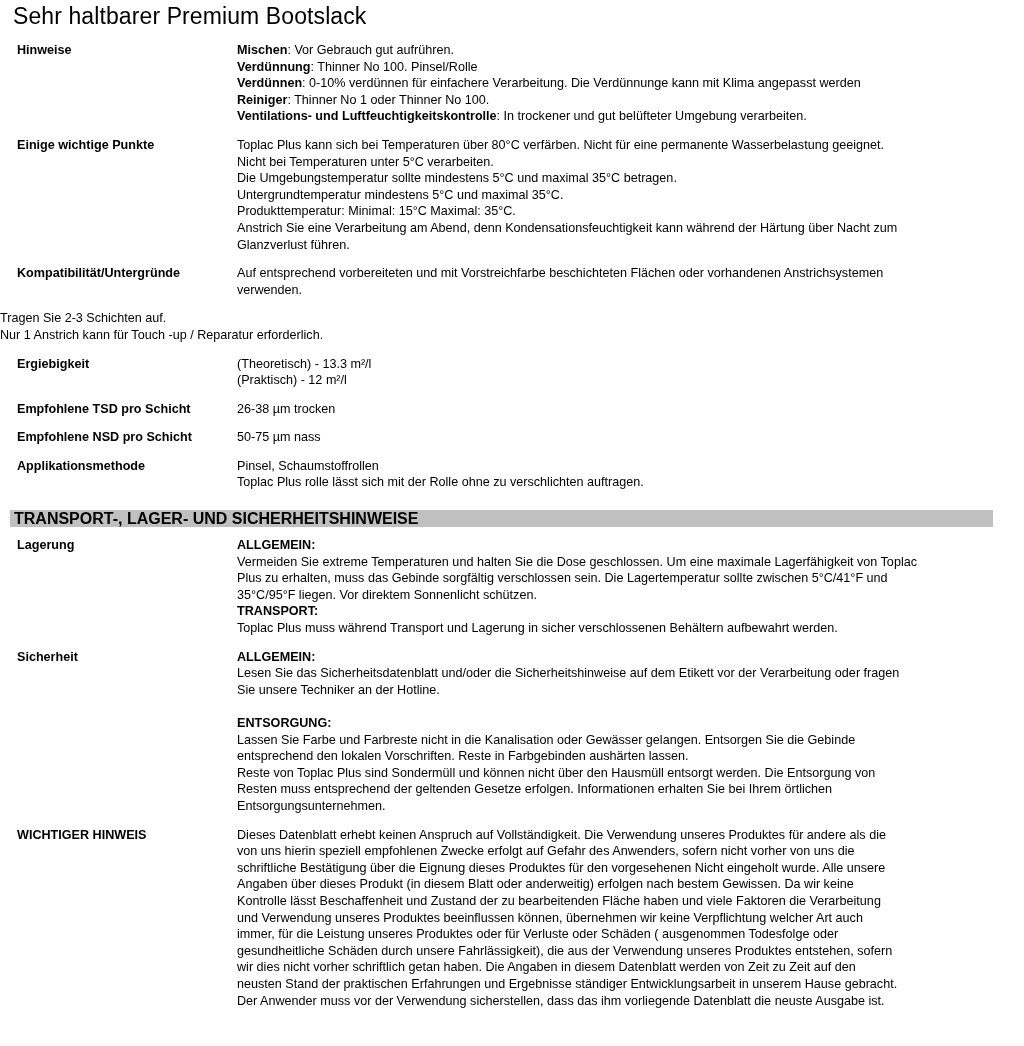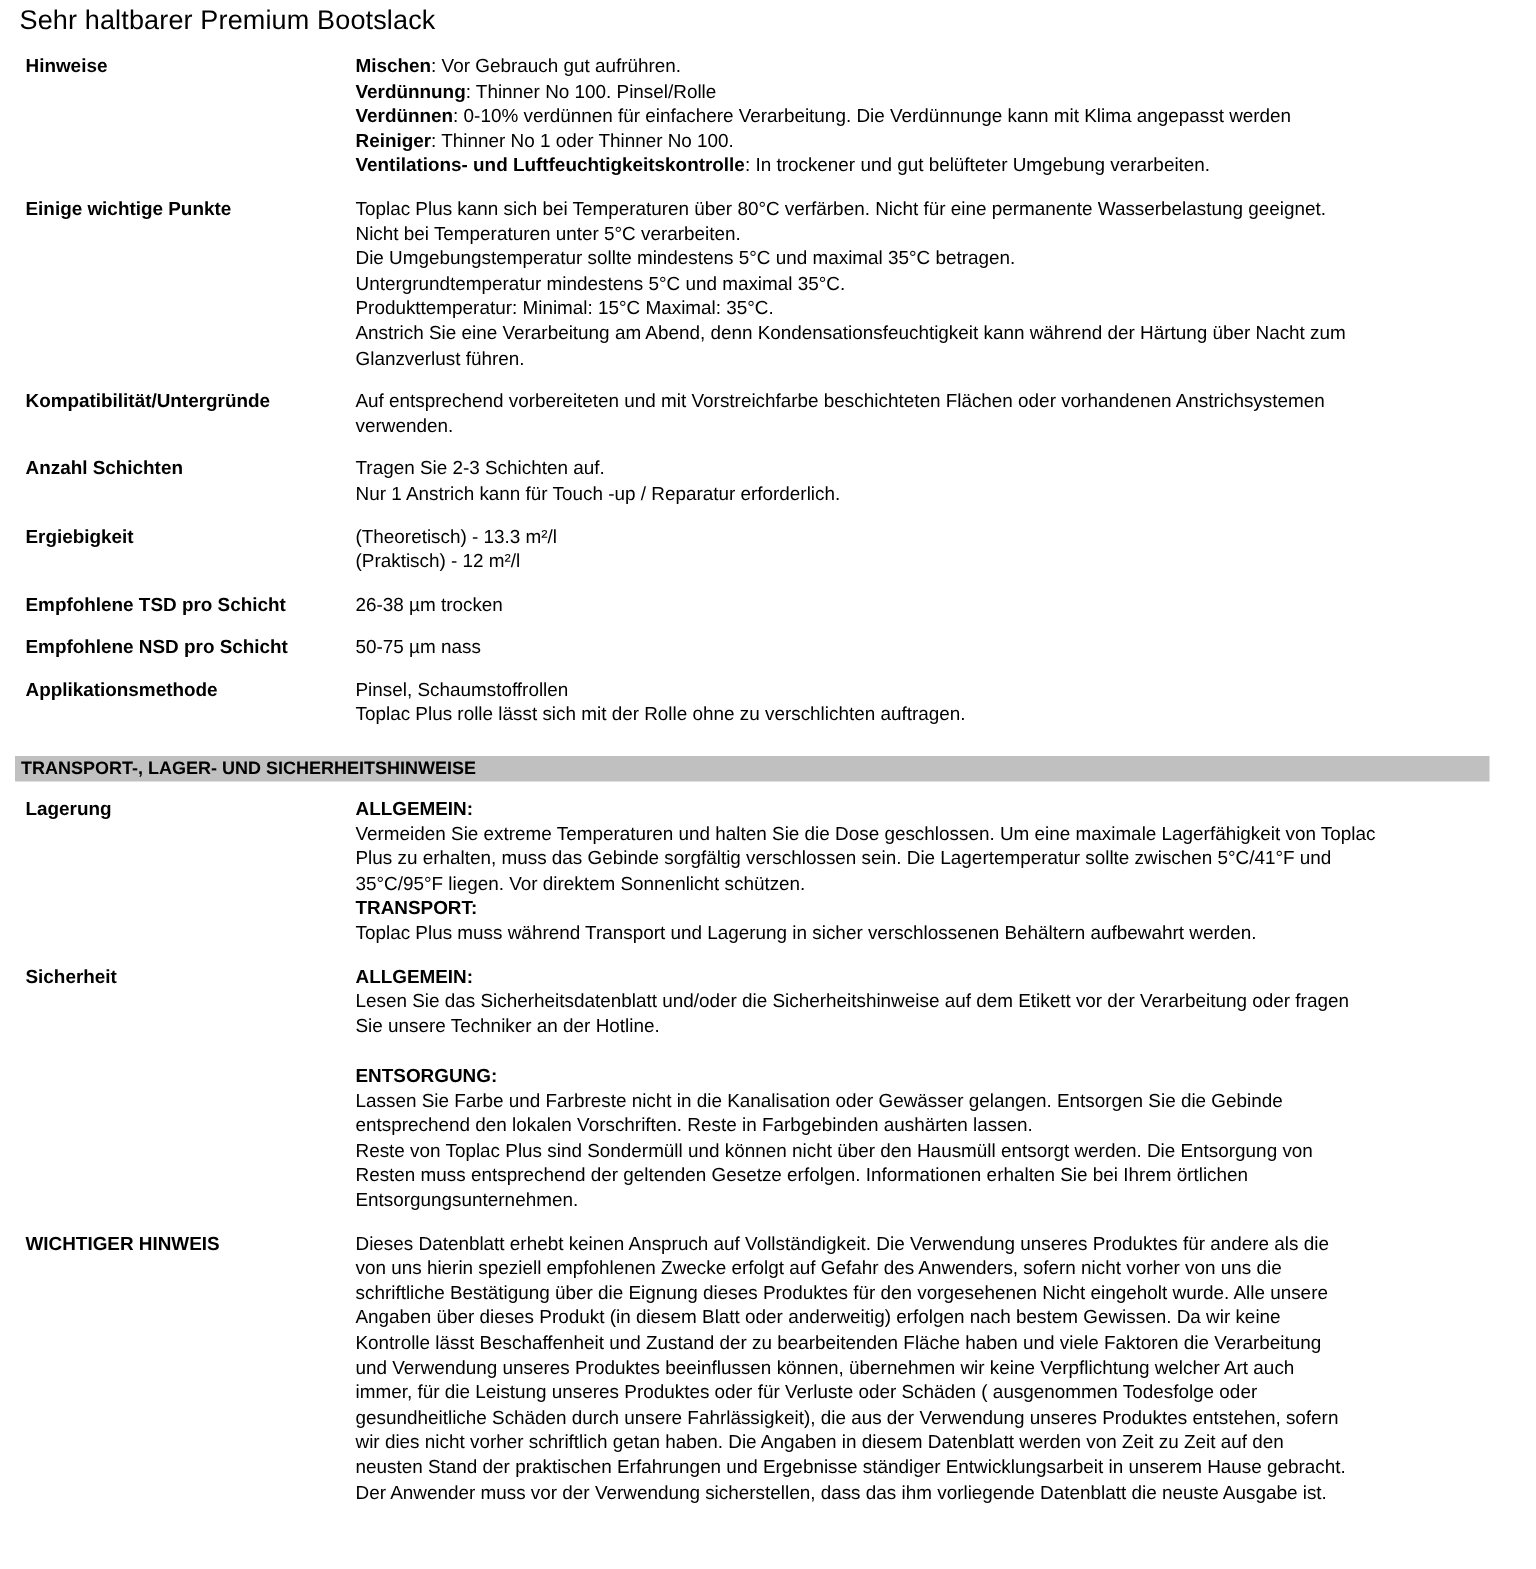--- a/index.html
+++ b/index.html
@@ -7,21 +7,21 @@
     margin: 0; padding: 0;
     background: #ffffff;
     width: 1024px; height: 1046px;
     overflow: hidden;
     font-family: "Liberation Sans", "DejaVu Sans", sans-serif;
     color: #000000;
     -webkit-font-smoothing: antialiased;
   }
   .page { width: 1024px; height: 1046px; padding-top: 3px; }
   .title {
-    font-size: 18px;
+    font-size: 23px;
     font-weight: normal;
     margin: 0 0 12px 13px;
     letter-spacing: 0.1px;
   }
   .row { display: flex; margin-bottom: 12px; }
   .row-label {
     flex: 0 0 237px;
     width: 237px;
     padding-left: 17px;
     font-weight: bold;
@@ -36,21 +36,21 @@
   }
   .line { white-space: nowrap; min-height: 16.6px; }
   .line .b { font-weight: bold; }
   .row-content.italic .line { }
   .section-bar {
     width: 983px;
     margin: 19px 0 10px 10px;
     height: 17px;
     line-height: 17px;
     padding-left: 4px;
-    font-size: 12px;
+    font-size: 16px;
     font-weight: bold;
     white-space: nowrap;
   }
 </style>
 </head>
 <body style="background-color: rgb(255, 255, 255); color: rgb(0, 0, 0);">
 
 <div class="page">
   <h1 class="title">Sehr haltbarer Premium Bootslack</h1>
 
@@ -78,21 +78,20 @@
         </div>
       </div>
       <div class="row">
         <div class="row-label">Kompatibilität/Untergründe</div>
         <div class="row-content">
           <div class="line"><span>Auf entsprechend vorbereiteten und mit Vorstreichfarbe beschichteten Flächen oder vorhandenen Anstrichsystemen</span></div>
           <div class="line"><span>verwenden.</span></div>
         </div>
       </div>
       <div class="row">
-        <div class="row-label">Anzahl Schichten</div>
         <div class="row-content">
           <div class="line"><span>Tragen Sie 2-3 Schichten auf.</span></div>
           <div class="line"><span>Nur 1 Anstrich kann für Touch -up / Reparatur erforderlich.</span></div>
         </div>
       </div>
       <div class="row">
         <div class="row-label">Ergiebigkeit</div>
         <div class="row-content">
           <div class="line"><span>(Theoretisch) - 13.3 m²/l</span></div>
           <div class="line"><span>(Praktisch) - 12 m²/l</span></div>

